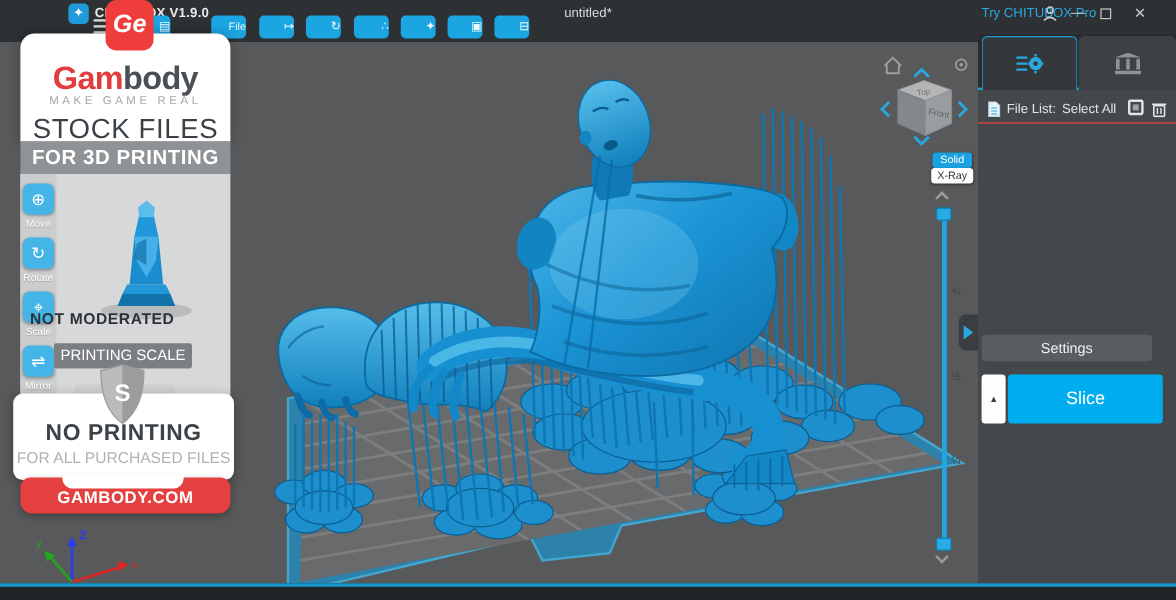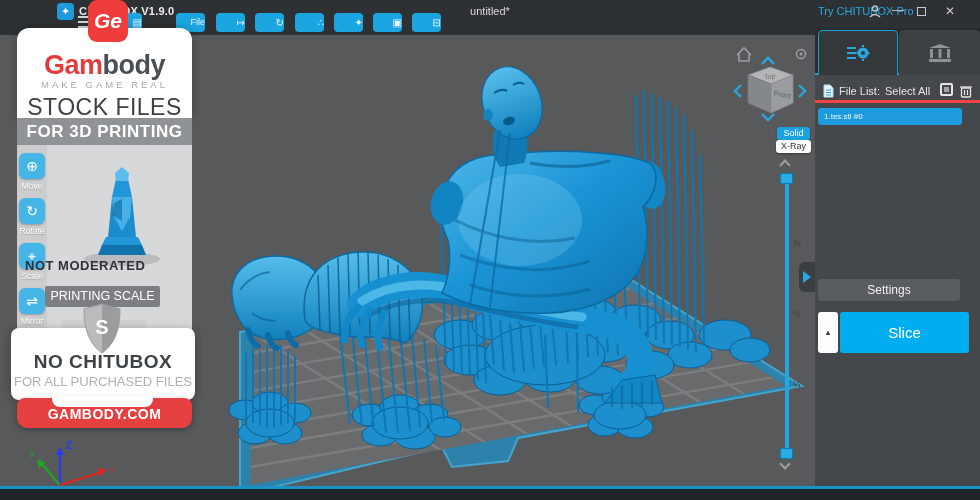--- a/index.html
+++ b/index.html
@@ -39,21 +39,21 @@
   #collapse-tab i { position:absolute; left:4px; top:9px; width:0; height:0;
                     border-left:8px solid #2aa7e0; border-top:6px solid transparent; border-bottom:6px solid transparent; }
 
   
   #panel { left:815px; top:28px; width:165px; height:458px; background:#45484b; z-index:6; }
   #tabbar { position:absolute; left:0; top:0; width:165px; height:47px; background:#282c2f; border-bottom:2px solid #1e9cd8; }
   .tab { position:absolute; top:2px; height:45px; }
   #tab-settings { left:3px; width:80px; background:#34383b; border:1px solid #1e9cd8; border-bottom:none; border-radius:5px 5px 0 0; }
   #tab-support  { left:84px; width:81px; background:#3d4144; border-radius:5px 5px 0 0; }
   .tab svg { position:absolute; left:50%; top:50%; transform:translate(-50%,-50%); }
-  #filelist-row { position:absolute; left:0; top:51px; width:165px; height:24px; border-bottom:3px solid #ef4444; }
+  #filelist-row { position:absolute; left:0; top:51px; width:165px; height:24px; border-bottom:1px solid #ef4444; }
   #file-list-label { position:absolute; left:24px; top:6px; color:#e4e5e6; font-size:11px; }
   #select-all-label { position:absolute; left:70px; top:6px; color:#e4e5e6; font-size:11px; }
   #checkbox { position:absolute; left:125px; top:4px; width:13px; height:13px; border:2px solid #e4e5e6; border-radius:2px; background:#45484b; }
   #checkbox i { position:absolute; left:2px; top:2px; width:5px; height:5px; background:#9fa2a4; }
   #file-row { position:absolute; left:3px; top:80px; width:144px; height:17px; background:#1e9ade; border-radius:3px;
               color:#f2fafd; font-size:8px; line-height:17px; padding-left:6px; }
   #settings-btn { position:absolute; left:3px; top:251px; width:142px; height:22px; background:#595d60; border-radius:3px;
                   color:#f0f1f2; font-size:12px; line-height:22px; text-align:center; }
   #slice-arrow { position:absolute; left:3px; top:284px; width:20px; height:41px; background:#fdfdfd; border-radius:3px;
                  color:#3a3e41; font-size:9px; line-height:41px; text-align:center; }
@@ -408,21 +408,20 @@
     <span id="checkbox">
         <i></i>
       </span>
     <svg class="abs" style="left:145px;top:5px;" width="12" height="14">
       <rect x="1.5" y="4" width="9" height="9" rx="1" stroke="#e4e5e6" stroke-width="1.3" fill="none"></rect>
       <line x1="0" y1="3" x2="12" y2="3" stroke="#e4e5e6" stroke-width="1.3"></line>
       <line x1="4.5" y1="6" x2="4.5" y2="11" stroke="#e4e5e6" stroke-width="1.2"></line>
       <line x1="7.5" y1="6" x2="7.5" y2="11" stroke="#e4e5e6" stroke-width="1.2"></line>
     </svg>
   </div>
-  <div id="file-row">1.tes.stl #0</div>
   <div id="settings-btn">Settings</div>
   <div id="slice-arrow">▴</div>
   <div id="slice-btn">Slice</div>
 </div>
 
 <div id="statusbar" class="abs"></div>
 
 <div id="overlay" class="abs">
   <div id="card1" class="abs">
     <div id="brand"><span class="red">Gam</span><span>body</span></div>
@@ -448,21 +447,21 @@
       <polygon points="40,40 50,36 60,40 58,60 50,74 42,60" fill="#47b0e8"></polygon>
       <polygon points="44,22 56,22 60,40 40,40" fill="#2196d8"></polygon>
       <polygon points="50,10 57,16 56,24 44,24 43,16" fill="#5cbcec"></polygon>
       <polygon points="42,46 50,42 50,64 40,58" fill="#1272ab" opacity=".7"></polygon>
     </svg>
     <div id="not-moderated">NOT MODERATED</div>
     <div id="default-scale">PRINTING SCALE</div>
   </div>
   <div id="gray-tab" class="abs"></div>
   <div id="card2" class="abs">
-    <div id="no-support">NO CHITUBOX</div>
+    <div id="no-support">NO PRINTING</div>
     <div id="purchased">FOR ALL PURCHASED FILES</div>
   </div>
   <svg id="shield" class="abs" width="38" height="52">
     <path d="M19,1 L37,6 C37,24 33,40 19,50 C5,40 1,24 1,6 Z" fill="#b9bbbd" stroke="#9a9c9e" stroke-width="1"></path>
     <path d="M19,1 L37,6 C37,24 33,40 19,50 Z" fill="#9a9c9e"></path>
     <text x="19" y="31" text-anchor="middle" font-size="20" font-weight="bold" fill="#fff" font-family="Liberation Sans, sans-serif">S</text>
   </svg>
   <div id="red-banner" class="abs">GAMBODY.COM</div>
   <div id="white-notch" class="abs"></div>
   <div id="ge-badge" class="abs">Ge</div>

